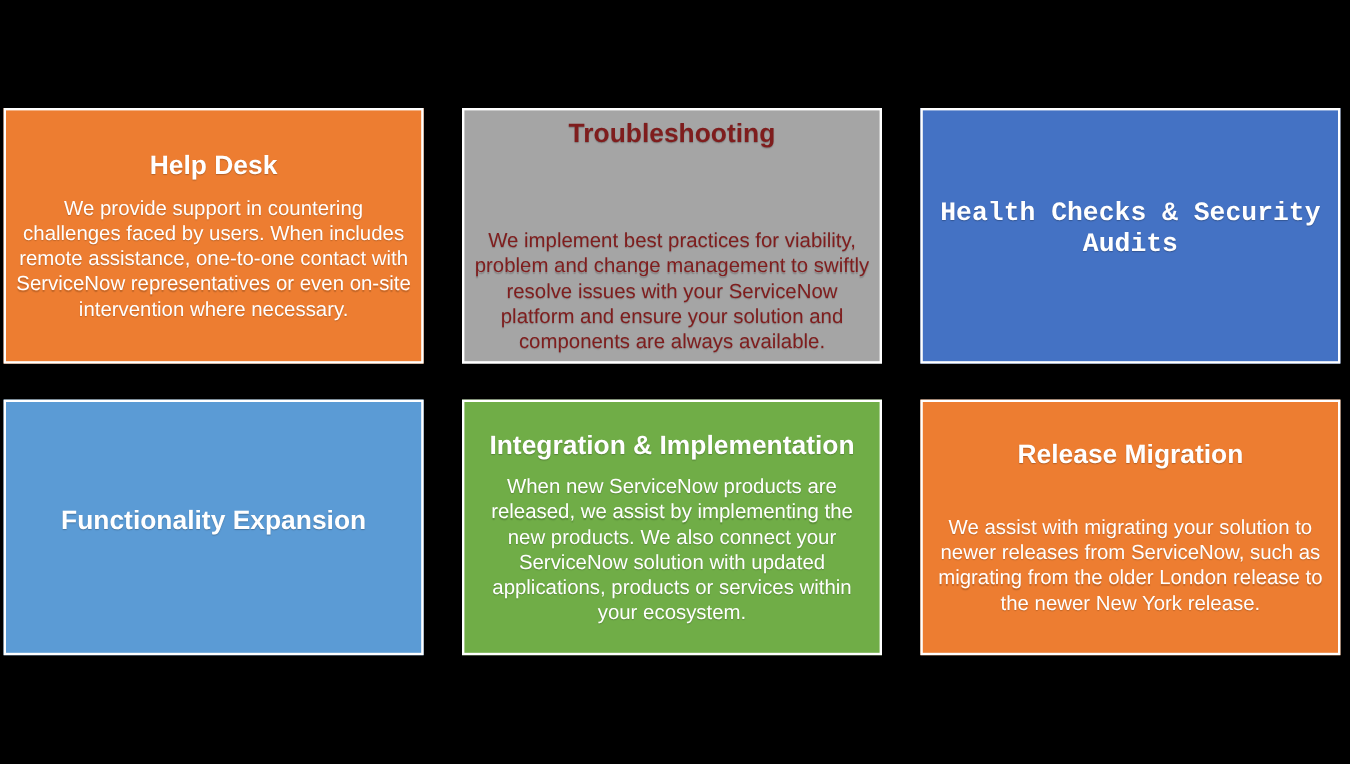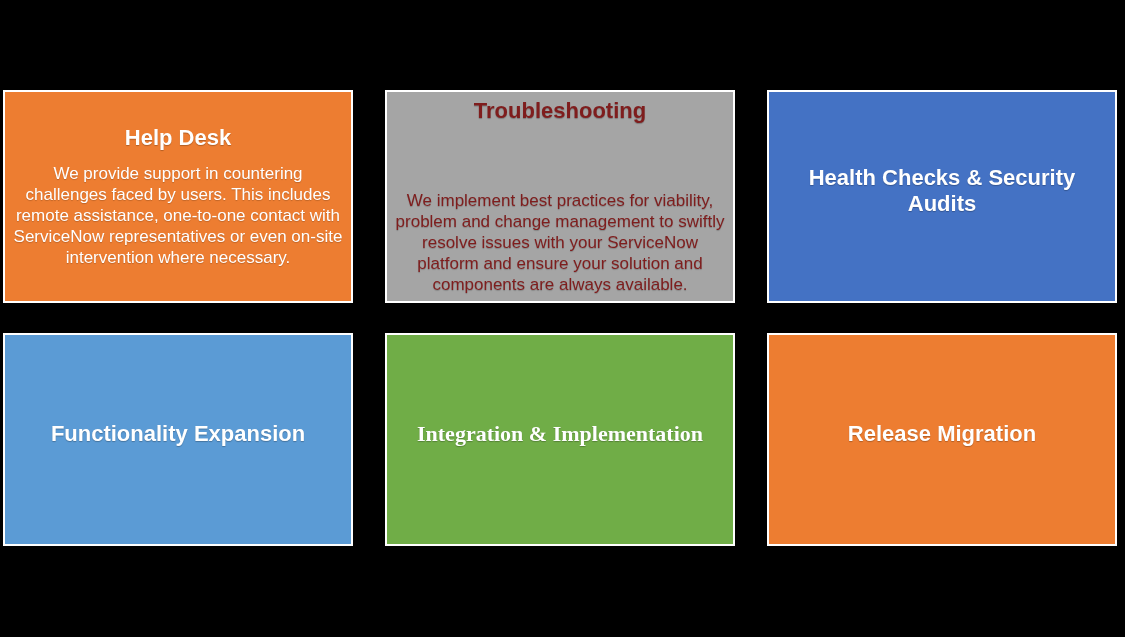--- a/index.html
+++ b/index.html
@@ -51,38 +51,40 @@
   }
 </style>
 </head>
 <body>
 
 <div class="canvas">
   <div class="cards-grid">
 
     <div class="card" style="background-color: rgb(237, 125, 49); border-color: rgb(255, 255, 255); color: rgb(255, 255, 255);">
       <h2 class="card-title">Help Desk</h2>
-      <p class="card-body">We provide support in countering challenges faced by users. This includes remote assistance, one-to-one contact with ServiceNow representatives or even on-site intervention where necessary.</p>
+      <p class="card-body">We provide support in countering challenges faced by users. When includes remote assistance, one-to-one contact with ServiceNow representatives or even on-site intervention where necessary.</p>
     </div>
 
     <div class="card" style="background-color: rgb(165, 165, 165); border-color: rgb(255, 255, 255); color: #7f1d1d; justify-content: space-between;">
       <h2 class="card-title">Troubleshooting</h2>
       <p class="card-body">We implement best practices for viability, problem and change management to swiftly resolve issues with your ServiceNow platform and ensure your solution and components are always available.</p>
     </div>
 
-    <div class="card" style="background-color: rgb(68, 114, 196); border-color: rgb(255, 255, 255); color: rgb(255, 255, 255);">
+    <div class="card" style="background-color: rgb(68, 114, 196); border-color: rgb(255, 255, 255); color: rgb(255, 255, 255); font-family: Liberation Mono, monospace;">
       <h2 class="card-title">Health Checks &amp; Security Audits</h2>
     </div>
 
     <div class="card" style="background-color: rgb(91, 155, 213); border-color: rgb(255, 255, 255); color: rgb(255, 255, 255);">
       <h2 class="card-title">Functionality Expansion</h2>
     </div>
 
-    <div class="card" style="background-color: rgb(112, 173, 71); border-color: rgb(255, 255, 255); color: rgb(255, 255, 255); font-family: Liberation Serif, serif;">
+    <div class="card" style="background-color: rgb(112, 173, 71); border-color: rgb(255, 255, 255); color: rgb(255, 255, 255);">
       <h2 class="card-title">Integration &amp; Implementation</h2>
+      <p class="card-body">When new ServiceNow products are released, we assist by implementing the new products. We also connect your ServiceNow solution with updated applications, products or services within your ecosystem.</p>
     </div>
 
     <div class="card" style="background-color: rgb(237, 125, 49); border-color: rgb(255, 255, 255); color: rgb(255, 255, 255); gap: 25px;">
       <h2 class="card-title">Release Migration</h2>
+      <p class="card-body">We assist with migrating your solution to newer releases from ServiceNow, such as migrating from the older London release to the newer New York release.</p>
     </div>
 
   </div>
 </div>
 
 </body></html>

